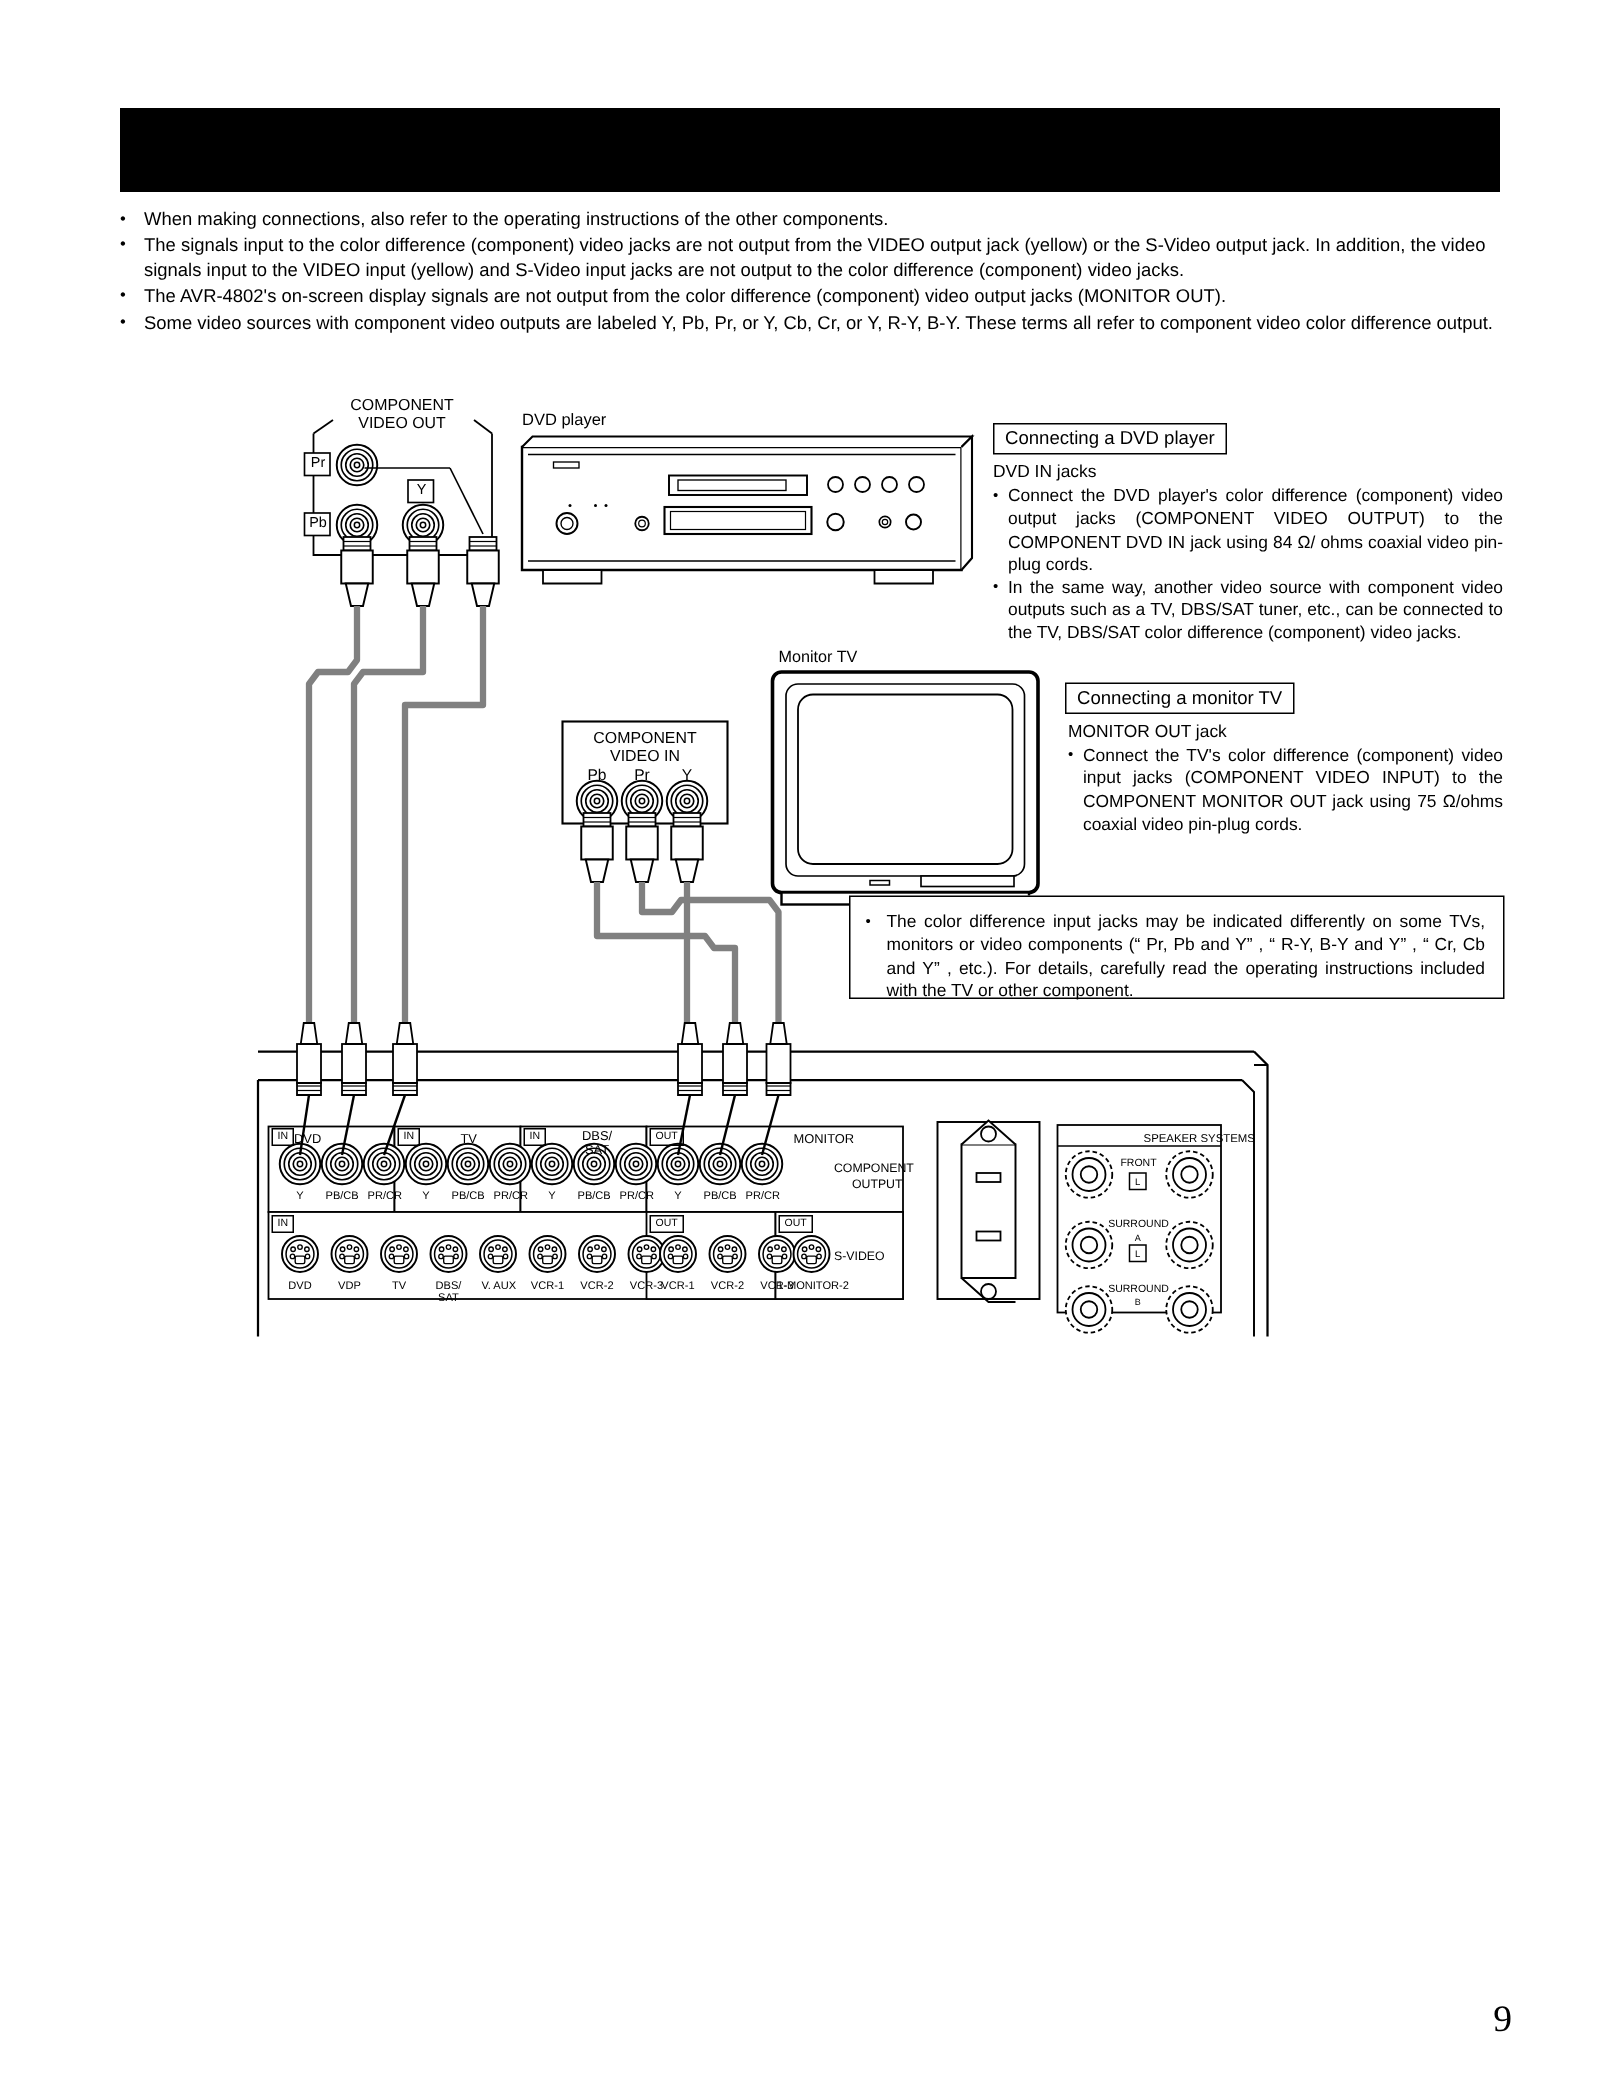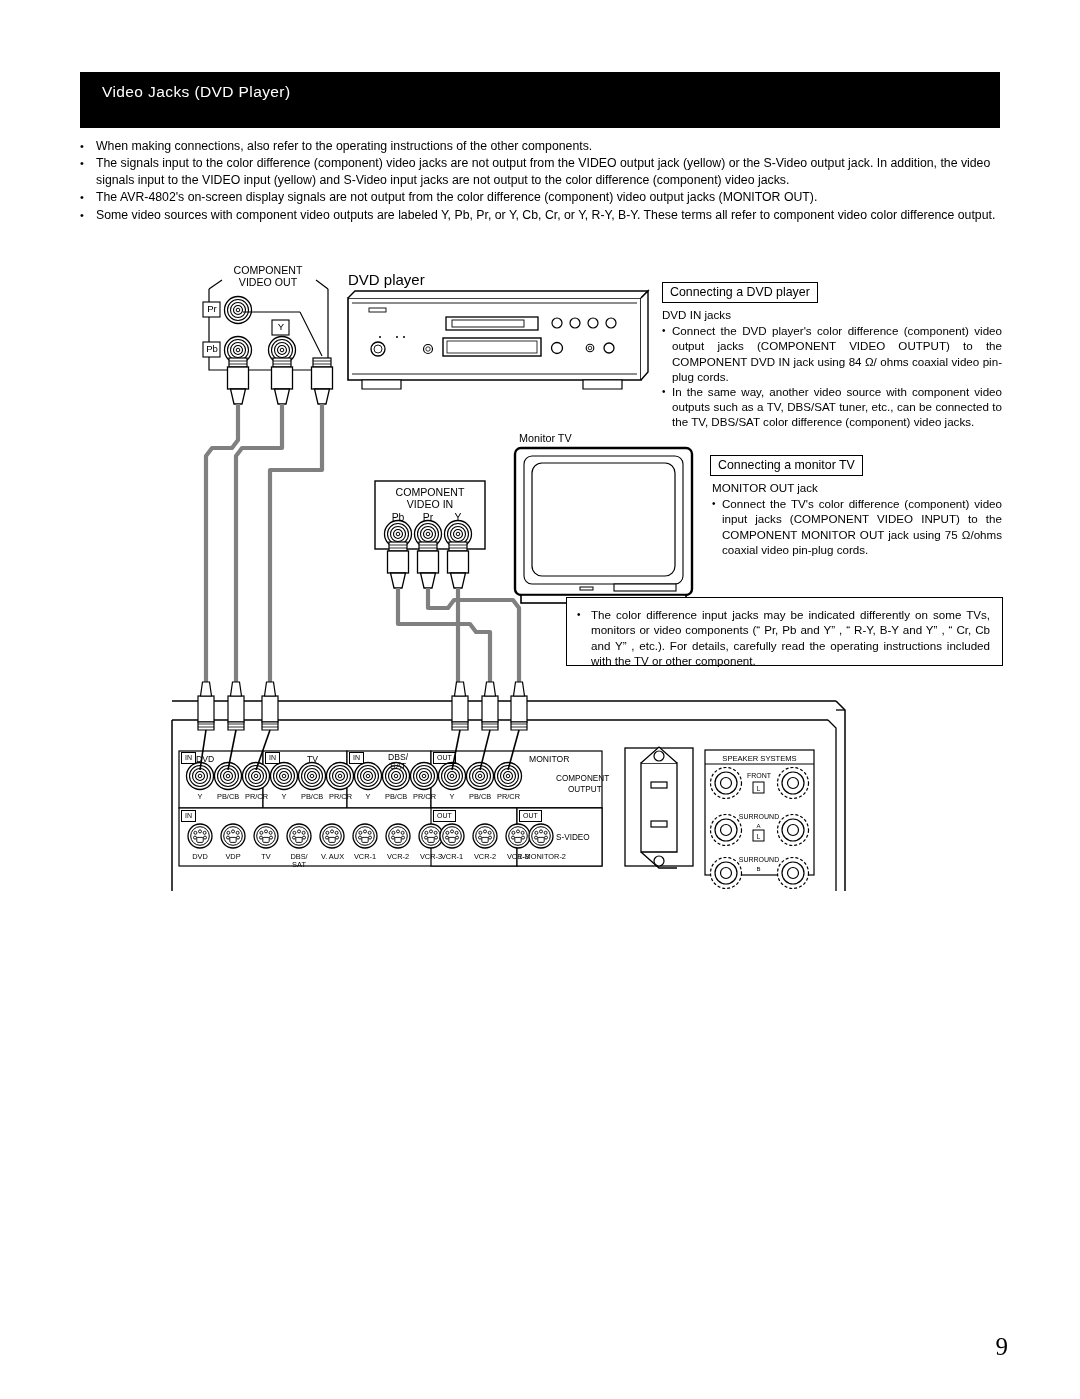--- a/index.html
+++ b/index.html
@@ -105,21 +105,20 @@
     position: absolute;
     right: 72px; bottom: 38px;
     font-size: 25px;
     font-family: "Liberation Serif", serif;
   }
 </style>
 </head>
 <body>
 
 <div class="header-bar">
-  <div class="header-line">Video Jacks (DVD Player)</div>
 </div>
 
 <div class="intro">
   <div class="bullet-row">
     <span class="bullet-dot">•</span>
     <span class="bullet-text">When making connections, also refer to the operating instructions of the other components.</span>
   </div>
   <div class="bullet-row">
     <span class="bullet-dot">•</span>
     <span class="bullet-text">The signals input to the color difference (component) video jacks are not output from the VIDEO output jack (yellow) or the S-Video output jack. In addition, the video signals input to the VIDEO input (yellow) and S-Video input jacks are not output to the color difference (component) video jacks.</span>
@@ -438,21 +437,21 @@
   </svg>
 
   
 
   
   <div class="dlabel" style="left:218px; top:6px; text-align:center; width:100px;">COMPONENT</div>
   <div class="dlabel" style="left:218px; top:18px; text-align:center; width:100px;">VIDEO OUT</div>
   <div class="dlabel" style="left:204px; top:45px; width:16px; text-align:center; font-size:9.6px;">Pr</div>
   <div class="dlabel" style="left:204px; top:85px; width:16px; text-align:center; font-size:9.6px;">Pb</div>
   <div class="dlabel" style="left:273px; top:63px; width:16px; text-align:center; font-size:9.6px;">Y</div>
-  <div class="dlabel" style="left:348px; top:16px; font-size:15px;text-align:center;">DVD player</div>
+  <div class="dlabel" style="left:348px; top:16px; font-size:11px;text-align:center;">DVD player</div>
 
   
   <div class="dlabel" style="left:519px; top:174px; font-size:10.8px;">Monitor TV</div>
   <div class="dlabel" style="left:375px; top:228px; width:110px; text-align:center;">COMPONENT</div>
   <div class="dlabel" style="left:375px; top:240px; width:110px; text-align:center;">VIDEO IN</div>
   <div class="dlabel" style="left:388px; top:254px; width:20px; text-align:center; font-size:10.4px;">Pb</div>
   <div class="dlabel" style="left:418px; top:254px; width:20px; text-align:center; font-size:10.4px;">Pr</div>
   <div class="dlabel" style="left:448px; top:254px; width:20px; text-align:center; font-size:10.4px;">Y</div>
 
   
@@ -536,21 +535,21 @@
   <div class="dlabel" style="left:319px; top:595px; width:27px; text-align:center; font-size:7.4px; line-height:8.4px;">V. AUX</div>
   <div class="dlabel" style="left:353px; top:595px; width:24px; text-align:center; font-size:7.4px; line-height:8.4px;">VCR-1</div>
   <div class="dlabel" style="left:386px; top:595px; width:24px; text-align:center; font-size:7.4px; line-height:8.4px;">VCR-2</div>
   <div class="dlabel" style="left:419px; top:595px; width:24px; text-align:center; font-size:7.4px; line-height:8.4px;">VCR-3</div>
   <div class="dlabel" style="left:440px; top:595px; width:24px; text-align:center; font-size:7.4px; line-height:8.4px;">VCR-1</div>
   <div class="dlabel" style="left:473px; top:595px; width:24px; text-align:center; font-size:7.4px; line-height:8.4px;">VCR-2</div>
   <div class="dlabel" style="left:506px; top:595px; width:24px; text-align:center; font-size:7.4px; line-height:8.4px;">VCR-3</div>
   <div class="dlabel" style="left:516px; top:595px; width:52px; text-align:center; font-size:7.4px; line-height:8.4px;">1-MONITOR-2</div>
 
   
-  <div class="dlabel" style="left:705px; top:495px; width:109px; text-align:center; font-size:7.6px;">SPEAKER SYSTEMS</div>
+  <div class="dlabel" style="left:705px; top:495px; width:109px; text-align:center; font-size:7.6px;padding-left:40px;">SPEAKER SYSTEMS</div>
   <div class="dlabel" style="left:735px; top:512px; width:48px; text-align:center; font-size:7px;">FRONT</div>
   <div class="dlabel" style="left:754px; top:525px; width:9px; text-align:center; font-size:6.4px;">L</div>
   <div class="dlabel" style="left:732px; top:553px; width:54px; text-align:center; font-size:7px;">SURROUND</div>
   <div class="dlabel" style="left:754px; top:562px; width:9px; text-align:center; font-size:6px;">A</div>
   <div class="dlabel" style="left:754px; top:573px; width:9px; text-align:center; font-size:6.4px;">L</div>
   <div class="dlabel" style="left:732px; top:596px; width:54px; text-align:center; font-size:7px;">SURROUND</div>
   <div class="dlabel" style="left:754px; top:605px; width:9px; text-align:center; font-size:6px;">B</div>
 </div>
 
 <div class="page-num">9</div>

